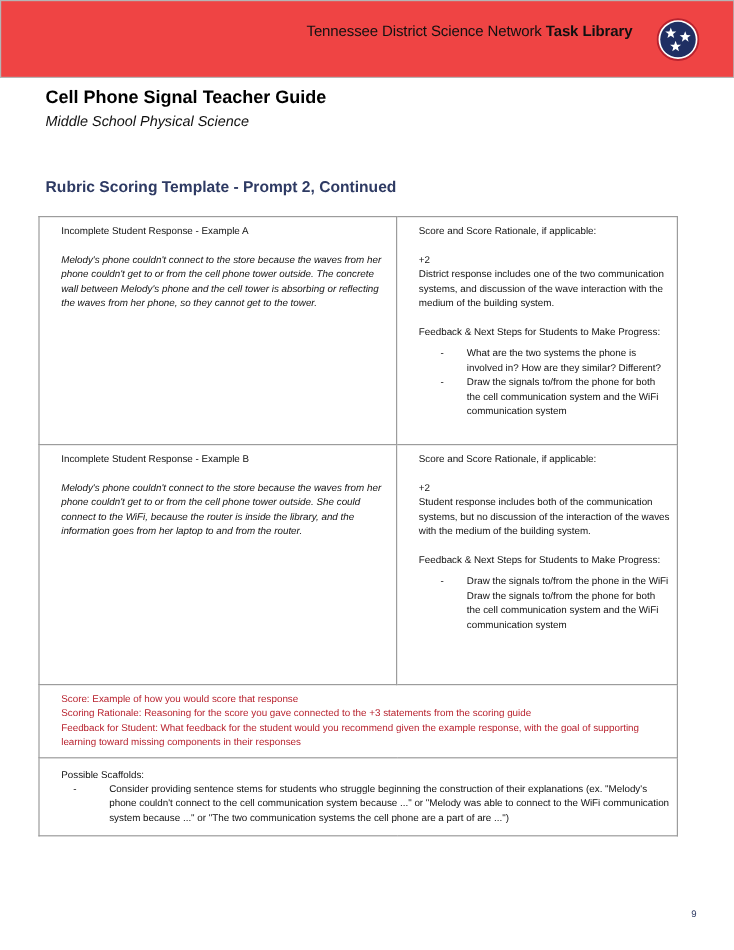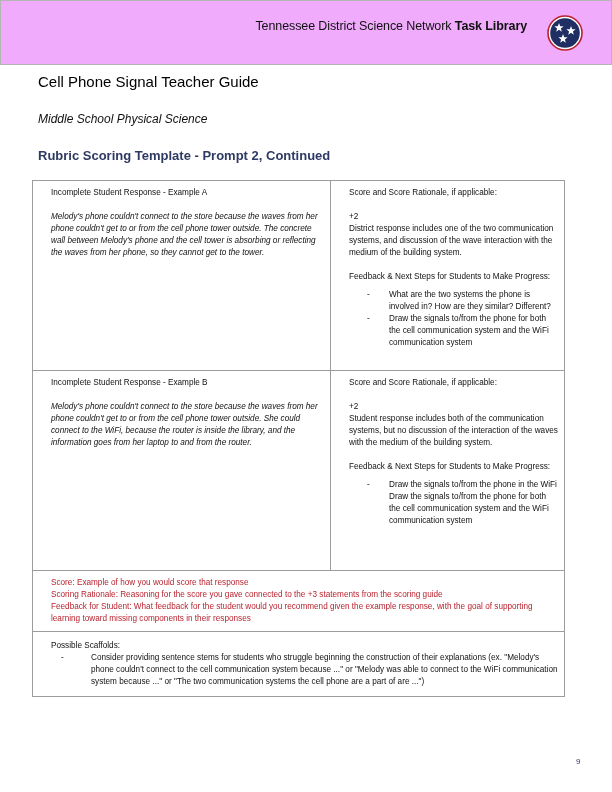--- a/index.html
+++ b/index.html
@@ -4,36 +4,36 @@
 <style>
   html, body { margin: 0; padding: 0; }
   body {
     width: 612px; height: 792px; position: relative; overflow: hidden;
     background: #ffffff;
     font-family: "Liberation Sans", "DejaVu Sans", sans-serif;
     color: #111;
   }
   .header {
     position: absolute; left: 0; top: 0; width: 610px; height: 63px;
-    background: #f0abfc; border: 1px solid #b5b5b5; text-align: right;
+    background: #ef4444; border: 1px solid #b5b5b5; text-align: right;
   }
   .header-title {
     position: absolute; right: 84px; top: 18px;
     font-size: 12.5px; color: #111; letter-spacing: -0.1px;
   }
   .header-title b { font-weight: bold; }
   .logo {
     position: absolute; left: 546px; top: 14px; width: 36px; height: 36px;
   }
   .doc-title {
     position: absolute; left: 38px; top: 73px;
-    font-size: 15px; font-weight: normal; color: #000;
+    font-size: 15px; font-weight: bold; color: #000;
   }
   .doc-subtitle {
-    position: absolute; left: 38px; top: 112px;
+    position: absolute; left: 38px; top: 94px;
     font-size: 12px; font-style: italic; color: #111;
   }
   .section-title {
     position: absolute; left: 38px; top: 148px;
     font-size: 13px; font-weight: bold; color: #2e3a63;
   }
   table.rubric {
     position: absolute; left: 32px; top: 180px; width: 533px;
     border-collapse: collapse; font-size: 8.2px; line-height: 12px;
   }

